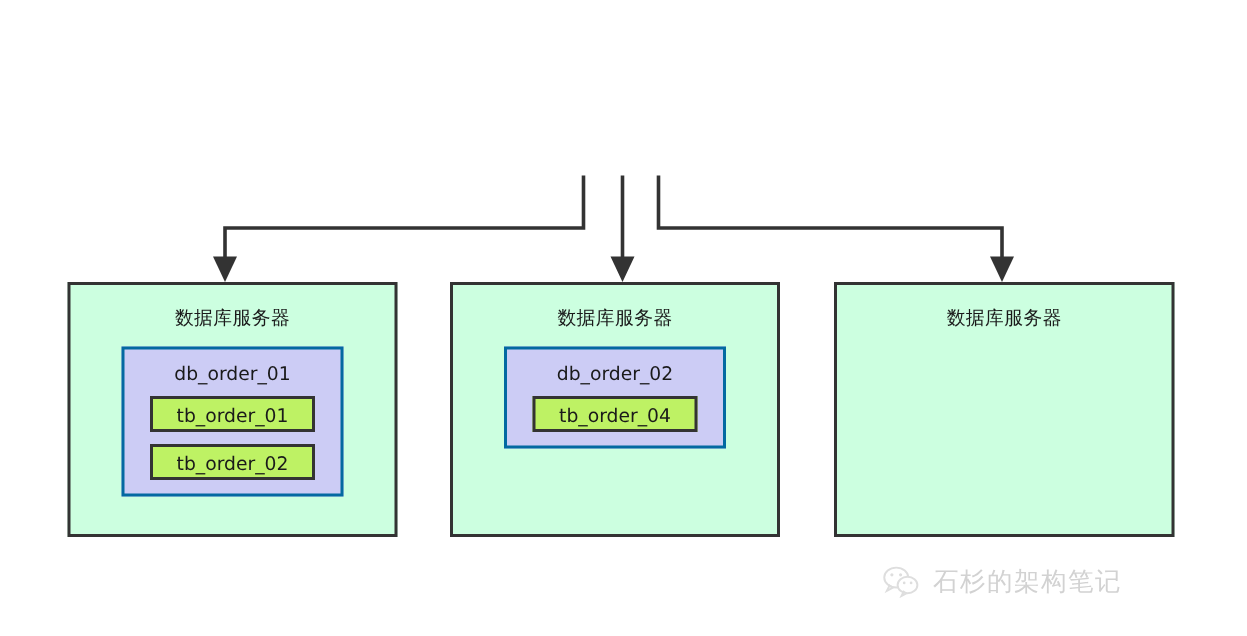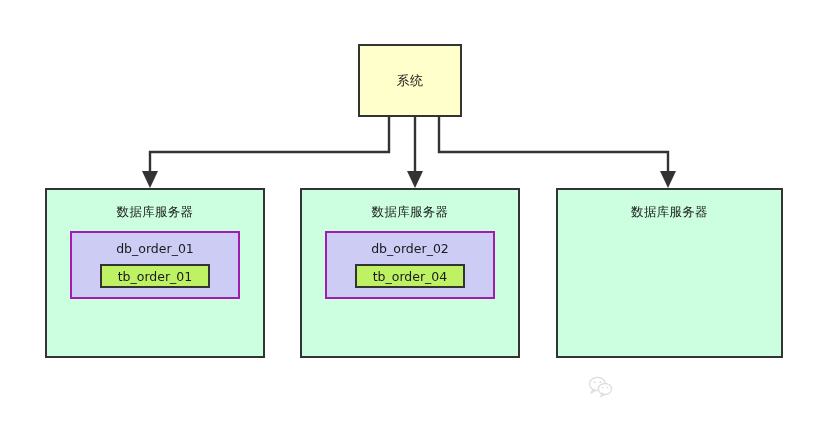--- a/index.html
+++ b/index.html
@@ -53,23 +53,23 @@
   .server-label {
     font-size: 12.5px;
     color: #1a1a1a;
     letter-spacing: 0.3px;
     margin-bottom: 10px;
     font-family: Liberation Mono, monospace;
   }
   
   .db-node {
     box-sizing: border-box;
-    border: 2px solid #a21caf;
+    border: 2px solid #0369a1;
     background: #ccccf5;
-    width: 170px;
+    width: 148px;
     padding: 8px 0 9px 0;
     display: flex;
     flex-direction: column;
     align-items: center;
   }
   .db-label {
     font-size: 12.5px;
     color: #1a1a1a;
     font-family: "DejaVu Sans", "Liberation Sans", sans-serif;
     margin-bottom: 8px;
@@ -129,30 +129,30 @@
 
       <path d="M 439 117 L 439 152 L 668 152 L 668 178"></path>
     </g>
     <g fill="#333333">
       <polygon points="150,188 142,171 158,171"></polygon>
       <polygon points="415,188 407,171 423,171"></polygon>
       <polygon points="668,188 660,171 676,171"></polygon>
     </g>
   </svg>
 
-  <div class="node system-node">
-    <span class="system-label">系统</span>
-  </div>
 
   <div class="node server-node s0">
     <span class="server-label">数据库服务器</span>
     <div class="db-node">
       <span class="db-label">db_order_01</span>
       <div class="table-node">
         <span class="table-label">tb_order_01</span>
+      </div>
+      <div class="table-node">
+        <span class="table-label">tb_order_02</span>
       </div>
     </div>
   </div>
 
   <div class="node server-node s1">
     <span class="server-label">数据库服务器</span>
     <div class="db-node">
       <span class="db-label">db_order_02</span>
       <div class="table-node">
         <span class="table-label">tb_order_04</span>
@@ -168,15 +168,16 @@
     <svg width="26" height="22" viewBox="0 0 26 22">
       <ellipse cx="9.5" cy="8" rx="8" ry="6.6" fill="none" stroke="#dedede" stroke-width="1.3"></ellipse>
       <path d="M 5 13.4 L 3.2 17 L 7.2 14.8 Z" fill="none" stroke="#dedede" stroke-width="1.3"></path>
       <circle cx="6.6" cy="6.2" r="1.05" fill="#dedede"></circle>
       <circle cx="12.4" cy="6.2" r="1.05" fill="#dedede"></circle>
       <ellipse cx="17" cy="13" rx="6.6" ry="5.5" fill="#ffffff" stroke="#dedede" stroke-width="1.3"></ellipse>
       <path d="M 14.4 17.4 L 13 20.3 L 16.2 18.6 Z" fill="#ffffff" stroke="#dedede" stroke-width="1.3"></path>
       <circle cx="14.8" cy="11.6" r="0.9" fill="#dedede"></circle>
       <circle cx="19.4" cy="11.6" r="0.9" fill="#dedede"></circle>
     </svg>
+    <span class="watermark-text">石杉的架构笔记</span>
   </div>
 
 </div>
 
 </body></html>

